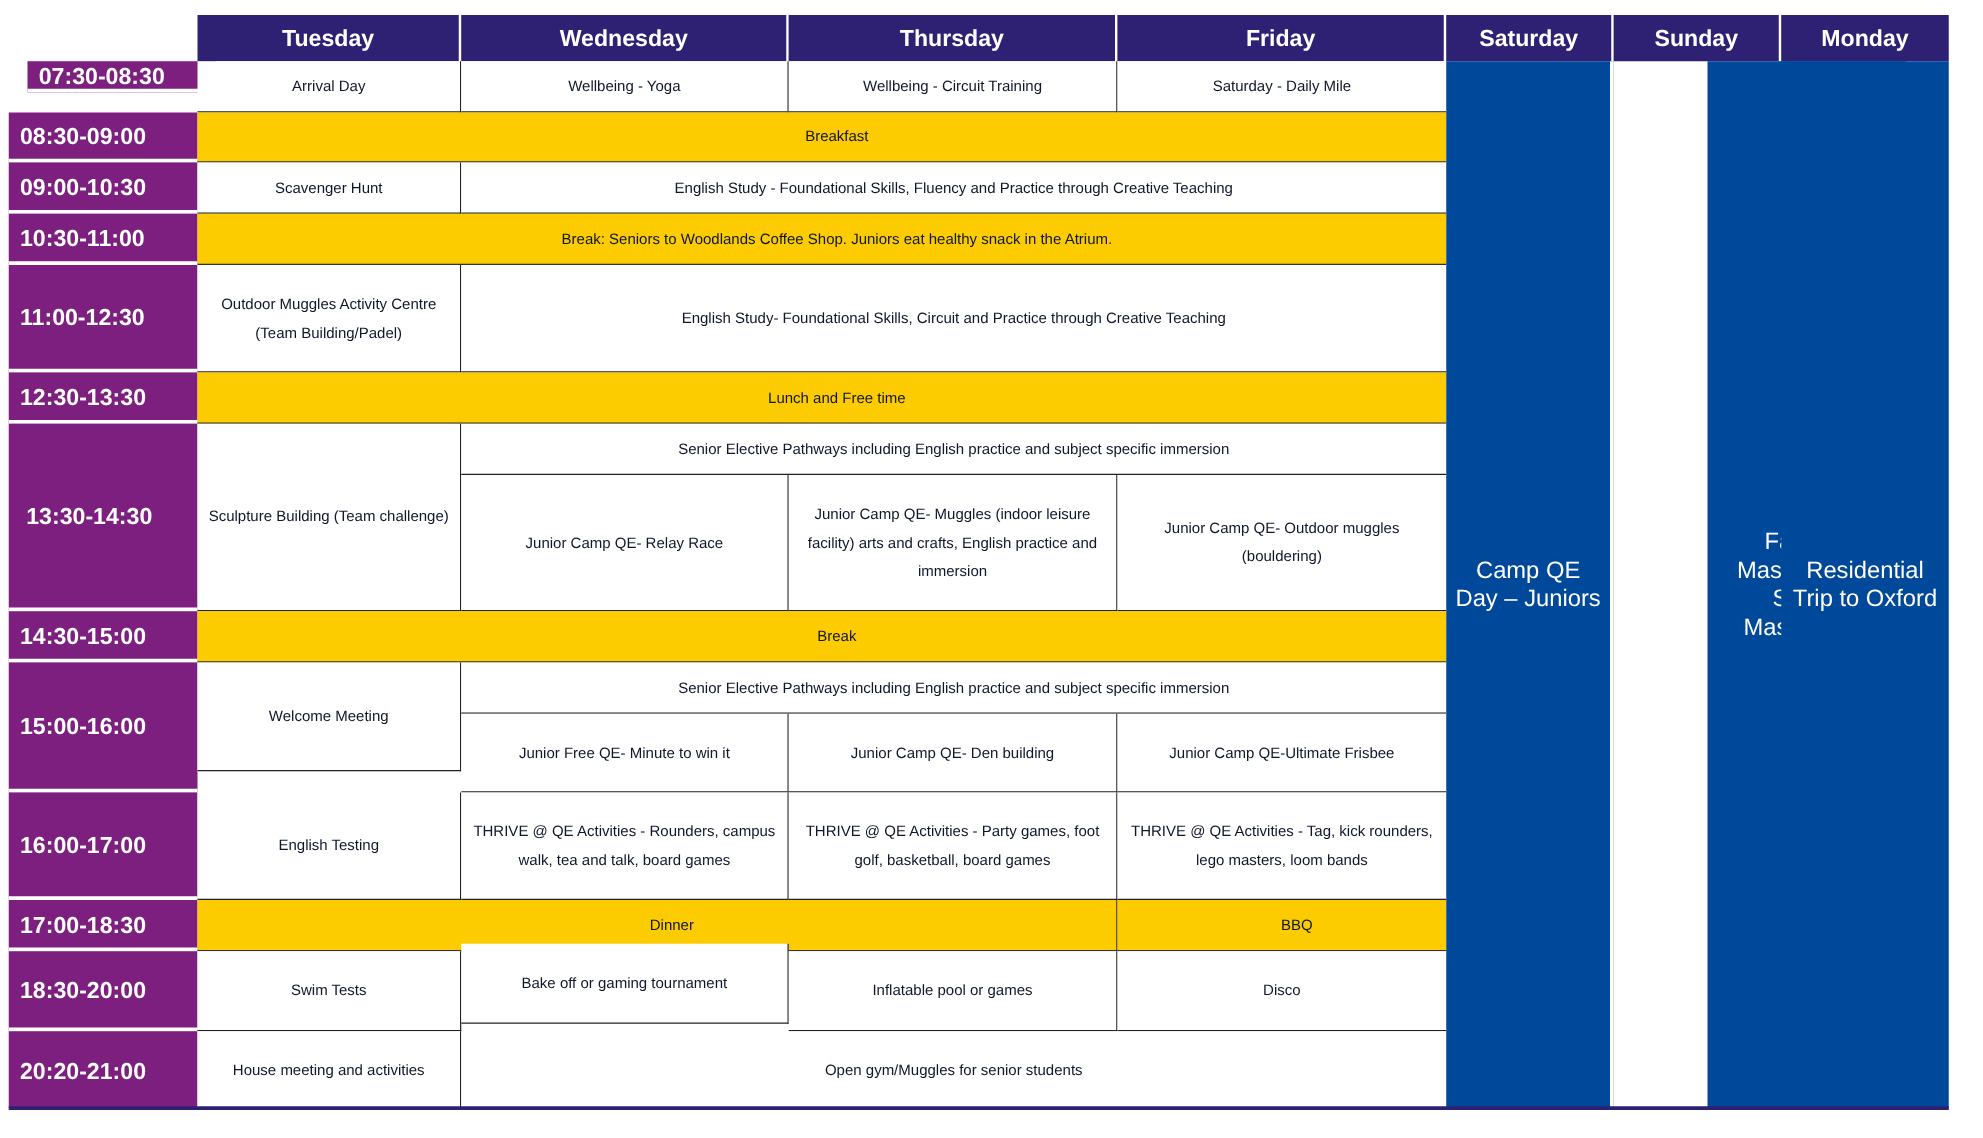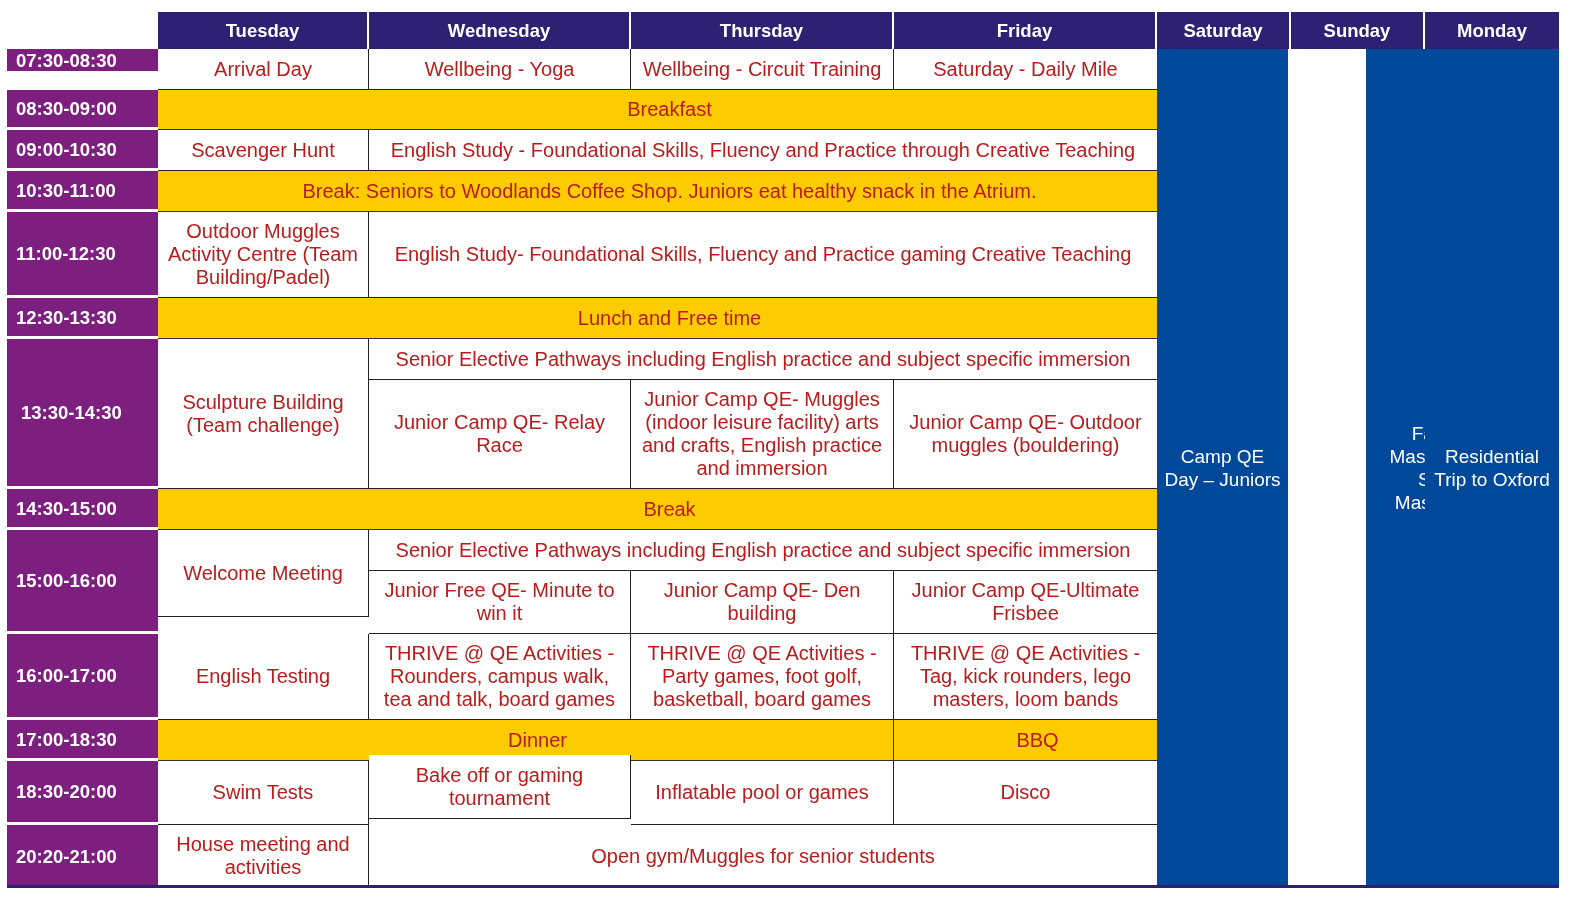--- a/index.html
+++ b/index.html
@@ -1,20 +1,20 @@
 <!DOCTYPE html>
 <html><head>
 <meta charset="utf-8">
 <style>
   html, body { margin: 0; padding: 0; background: #ffffff; }
   body { width: 1586px; height: 910px; position: relative; overflow: hidden;
          font-family: "Liberation Sans", "DejaVu Sans", sans-serif; }
   .cell { position: absolute; box-sizing: border-box; display: flex; align-items: center;
-          justify-content: center; text-align: center; font-size: 20px; line-height: 23px;
-          color: #b91c1c; padding: 0 6px; }
+          justify-content: center; text-align: center; font-size: 12px; line-height: 23px;
+          color: #0f172a; padding: 0 6px; }
   .hdr { background: #2e2173; color: #ffffff; font-weight: bold; font-size: 18.5px;
          border-right: 2px solid #ffffff; }
   .time { background: #7d1f7f; color: #ffffff; font-weight: bold; font-size: 18.5px;
           justify-content: flex-start; padding-left: 9px; border-bottom: 3px solid #ffffff; }
   .act { background: #ffffff; border-right: 1.5px solid #222; border-bottom: 1.5px solid #222; }
   .meal { background: #fccb00; border-bottom: 1.5px solid #333; padding-left: 30px; }
   .meal-div { border-right: 1.5px solid #333; }
   .wk { background: #00489a; color: #ffffff; font-size: 19px; border-right: 3px solid #ffffff;
         line-height: 23px; }
   .bottom-bar { position: absolute; left: 7px; top: 885px; width: 1552px; height: 3px; background: #2e2173; }
@@ -23,21 +23,21 @@
 <body>
 
 <div class="cell hdr" style="left:158px;top:12px;width:211px;height:37px;">Tuesday</div>
 <div class="cell hdr" style="left:369px;top:12px;width:262px;height:37px;">Wednesday</div>
 <div class="cell hdr" style="left:631px;top:12px;width:263px;height:37px;">Thursday</div>
 <div class="cell hdr" style="left:894px;top:12px;width:263px;height:37px;">Friday</div>
 <div class="cell hdr" style="left:1157px;top:12px;width:134px;height:37px;">Saturday</div>
 <div class="cell hdr" style="left:1291px;top:12px;width:134px;height:37px;">Sunday</div>
 <div class="cell hdr" style="left:1425px;top:12px;width:134px;height:37px;border-right:none;">Monday</div>
 
-<div class="cell time" style="left:7px;top:49px;width:151px;height:25px;">07:30-08:30</div>
+<div class="cell time" style="left:22px;top:49px;width:151px;height:25px;">07:30-08:30</div>
 <div class="cell time" style="left:7px;top:90px;width:151px;height:40px;">08:30-09:00</div>
 <div class="cell time" style="left:7px;top:130px;width:151px;height:41px;">09:00-10:30</div>
 <div class="cell time" style="left:7px;top:171px;width:151px;height:41px;">10:30-11:00</div>
 <div class="cell time" style="left:7px;top:212px;width:151px;height:86px;">11:00-12:30</div>
 <div class="cell time" style="left:7px;top:298px;width:151px;height:41px;">12:30-13:30</div>
 <div class="cell time" style="left:7px;top:339px;width:151px;height:150px;padding-left:14px;">13:30-14:30</div>
 <div class="cell time" style="left:7px;top:489px;width:151px;height:41px;">14:30-15:00</div>
 <div class="cell time" style="left:7px;top:530px;width:151px;height:104px;">15:00-16:00</div>
 <div class="cell time" style="left:7px;top:634px;width:151px;height:86px;">16:00-17:00</div>
 <div class="cell time" style="left:7px;top:720px;width:151px;height:41px;">17:00-18:30</div>
@@ -50,21 +50,21 @@
 <div class="cell act" style="left:894px;top:49px;width:263px;height:41px;border-right:none;">Saturday - Daily Mile</div>
 
 <div class="cell meal" style="left:158px;top:90px;width:999px;height:40px;">Breakfast</div>
 
 <div class="cell act" style="left:158px;top:130px;width:211px;height:41px;">Scavenger Hunt</div>
 <div class="cell act" style="left:369px;top:130px;width:788px;height:41px;border-right:none;">English Study - Foundational Skills, Fluency and Practice through Creative Teaching</div>
 
 <div class="cell meal" style="left:158px;top:171px;width:999px;height:41px;">Break: Seniors to Woodlands Coffee Shop. Juniors eat healthy snack in the Atrium.</div>
 
 <div class="cell act" style="left:158px;top:212px;width:211px;height:86px;">Outdoor Muggles Activity Centre (Team Building/Padel)</div>
-<div class="cell act" style="left:369px;top:212px;width:788px;height:86px;border-right:none;">English Study- Foundational Skills, Fluency and Practice gaming Creative Teaching</div>
+<div class="cell act" style="left:369px;top:212px;width:788px;height:86px;border-right:none;">English Study- Foundational Skills, Circuit and Practice through Creative Teaching</div>
 
 <div class="cell meal" style="left:158px;top:298px;width:999px;height:41px;">Lunch and Free time</div>
 
 <div class="cell act" style="left:158px;top:339px;width:211px;height:150px;">Sculpture Building (Team challenge)</div>
 <div class="cell act" style="left:369px;top:339px;width:788px;height:41px;border-right:none;">Senior Elective Pathways including English practice and subject specific immersion</div>
 <div class="cell act" style="left:369px;top:380px;width:262px;height:109px;">Junior Camp QE- Relay Race</div>
 <div class="cell act" style="left:631px;top:380px;width:263px;height:109px;">Junior Camp QE- Muggles (indoor leisure facility) arts and crafts, English practice and immersion</div>
 <div class="cell act" style="left:894px;top:380px;width:263px;height:109px;border-right:none;">Junior Camp QE- Outdoor muggles (bouldering)</div>
 
 <div class="cell meal" style="left:158px;top:489px;width:999px;height:41px;">Break</div>

